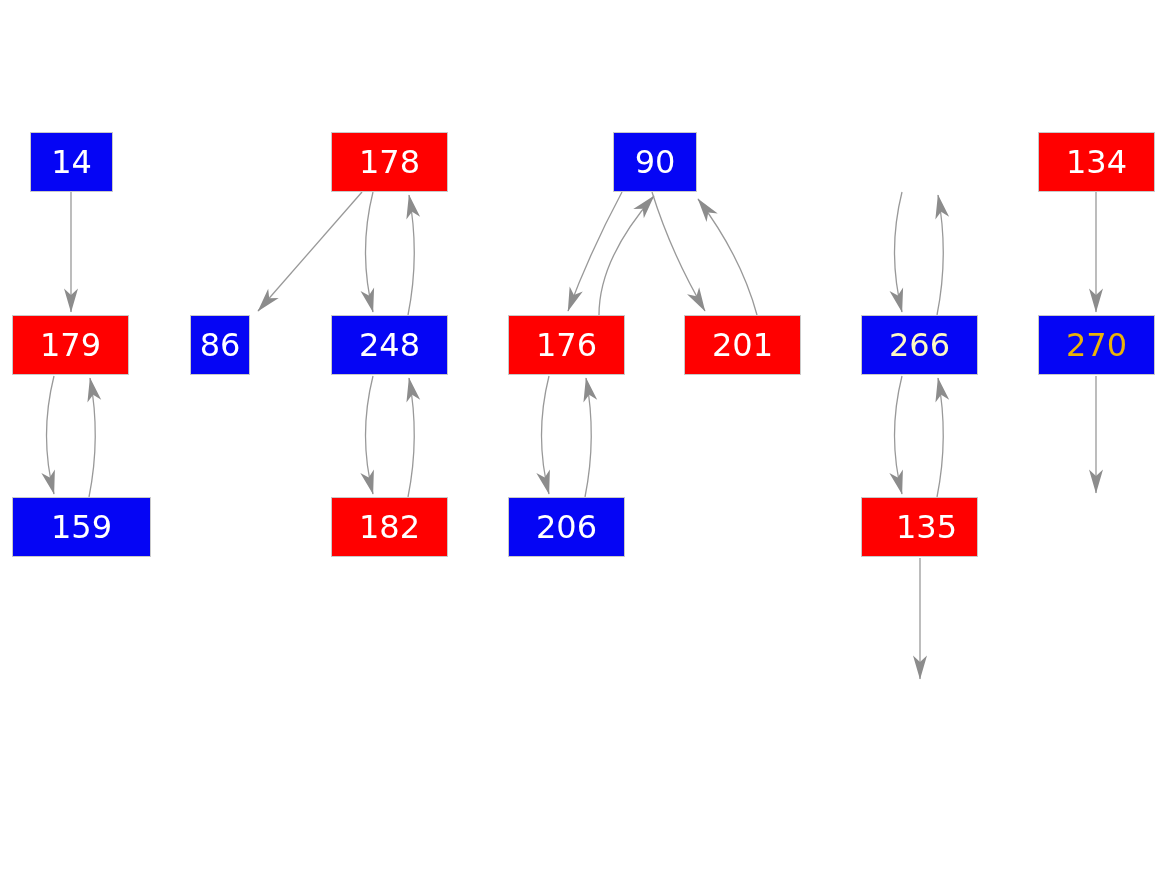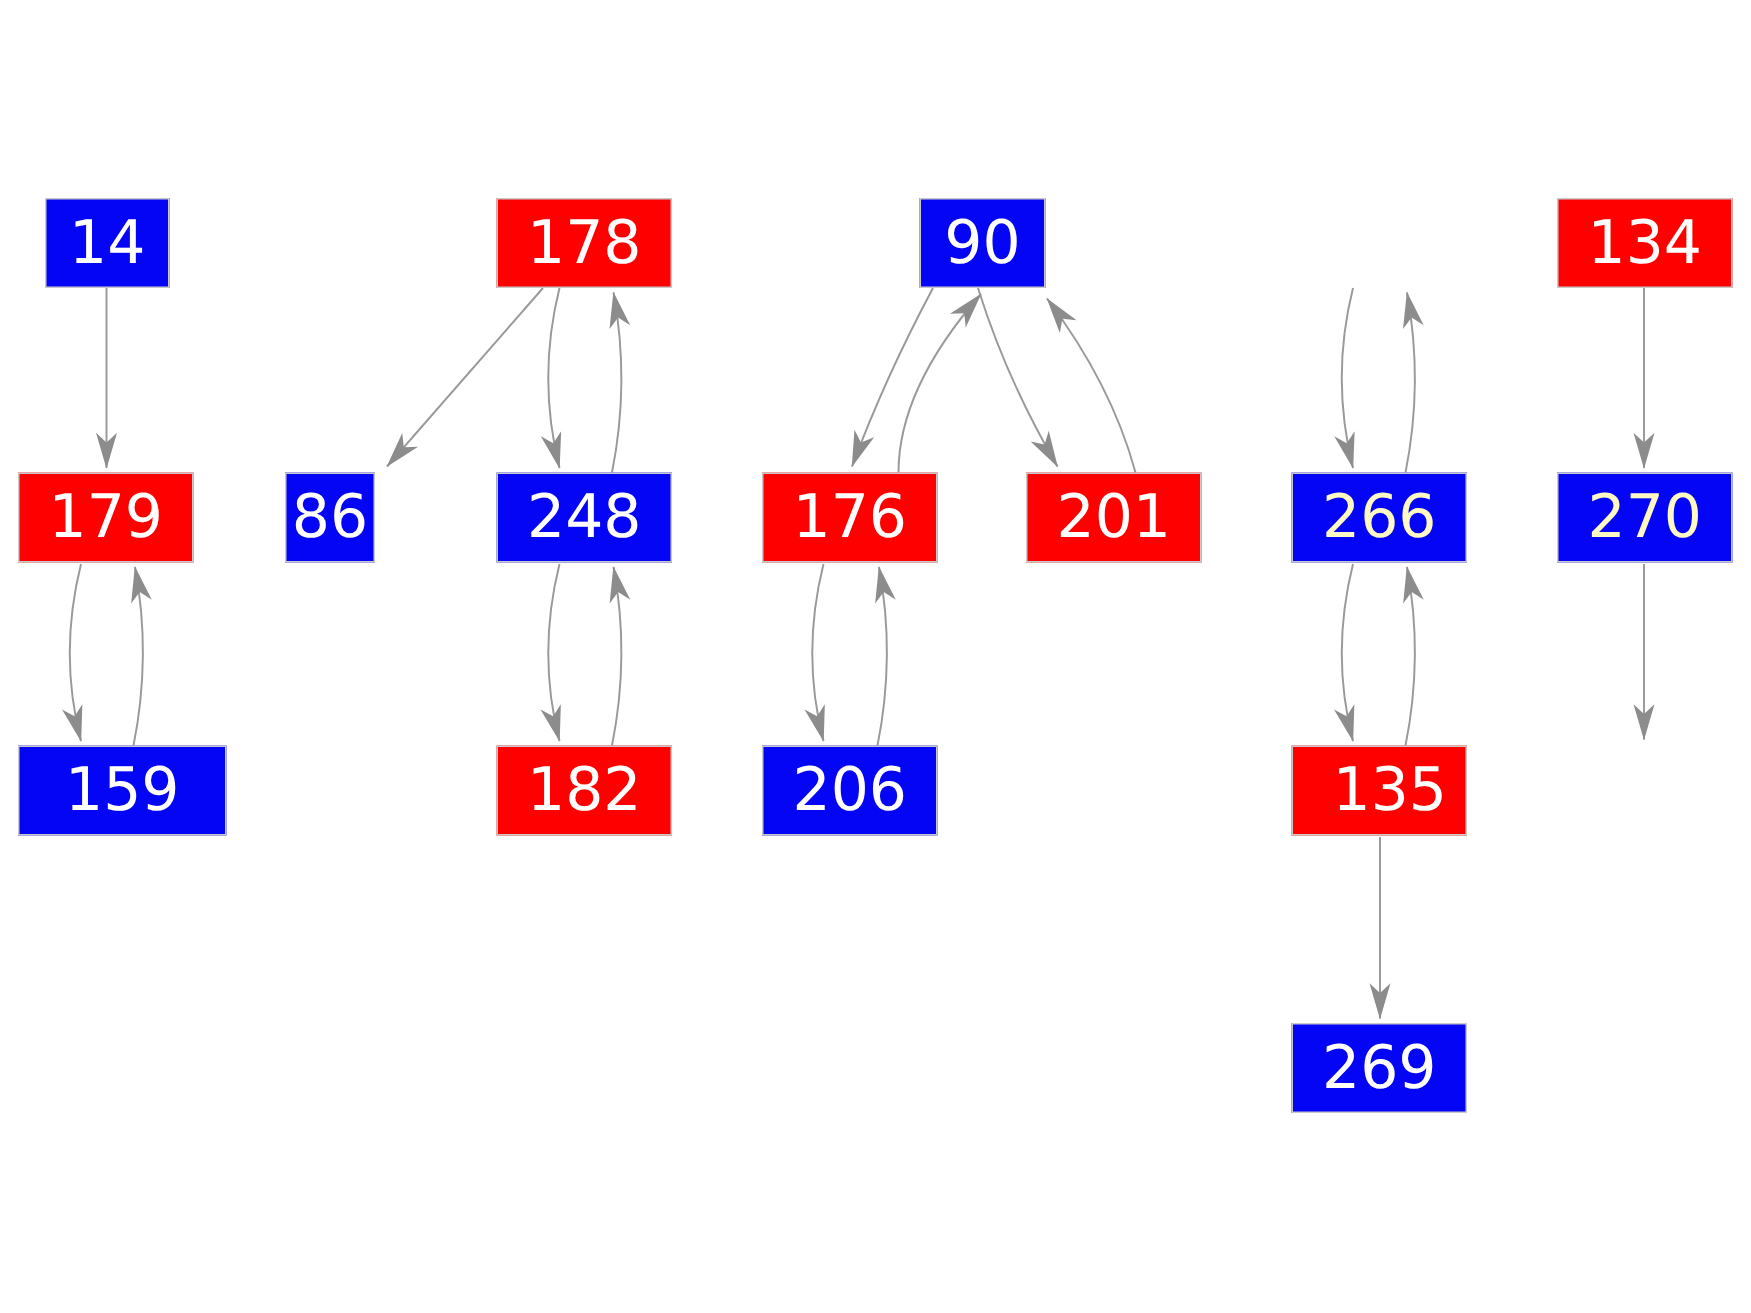--- a/index.html
+++ b/index.html
@@ -26,21 +26,21 @@
     fill: none;
     stroke-width: 1.3px;
   }
   .node {
     position: absolute;
     height: 60px;
     display: flex;
     align-items: center;
     justify-content: center;
     color: #ffffff;
-    font-size: 40px;
+    font-size: 32px;
     line-height: 1;
     border: 1px solid #c9c9c9;
     box-sizing: border-box;
   }
 </style>
 </head>
 <body>
 
 <div id="canvas">
 
@@ -79,22 +79,21 @@
   <div class="node" style="left: 331px; top: 132px; width: 117px; background-color: rgb(255, 0, 0); color: rgb(255, 255, 255);">178</div>
   <div class="node" style="left: 613px; top: 132px; width: 84px; background-color: rgb(5, 5, 245); color: rgb(255, 255, 255);">90</div>
   <div class="node" style="left: 1038px; top: 132px; width: 117px; background-color: rgb(255, 0, 0); color: rgb(255, 255, 255);">134</div>
 
   <div class="node" style="left: 12px; top: 315px; width: 117px; background-color: rgb(255, 0, 0); color: rgb(255, 255, 255);">179</div>
   <div class="node" style="left: 190px; top: 315px; width: 60px; background-color: rgb(5, 5, 245); color: rgb(255, 255, 255);">86</div>
   <div class="node" style="left: 331px; top: 315px; width: 117px; background-color: rgb(5, 5, 245); color: rgb(255, 255, 255);">248</div>
   <div class="node" style="left: 508px; top: 315px; width: 117px; background-color: rgb(255, 0, 0); color: rgb(255, 255, 255);">176</div>
   <div class="node" style="left: 684px; top: 315px; width: 117px; background-color: rgb(255, 0, 0); color: rgb(255, 255, 255);">201</div>
   <div class="node" style="left: 861px; top: 315px; width: 117px; background-color: rgb(5, 5, 245); color: #fef9c3;">266</div>
-  <div class="node" style="left: 1038px; top: 315px; width: 117px; background-color: rgb(5, 5, 245); color: #fef9c3;">270</div>
+  <div class="node" style="left: 1038px; top: 315px; width: 117px; background-color: rgb(5, 5, 245); color: #eab308;">270</div>
 
   <div class="node" style="left: 12px; top: 497px; width: 139px; background-color: rgb(5, 5, 245); color: rgb(255, 255, 255);">159</div>
   <div class="node" style="left: 331px; top: 497px; width: 117px; background-color: rgb(255, 0, 0); color: rgb(255, 255, 255);">182</div>
   <div class="node" style="left: 508px; top: 497px; width: 117px; background-color: rgb(5, 5, 245); color: rgb(255, 255, 255);">206</div>
   <div class="node" style="left: 861px; top: 497px; width: 117px; background-color: rgb(255, 0, 0); color: rgb(255, 255, 255); padding-left: 14px;">135</div>
 
-  <div class="node" style="left: 861px; top: 682px; width: 117px; background-color: rgb(5, 5, 245); color: rgb(255, 255, 255);">269</div>
 
 </div>
 
 </body></html>

